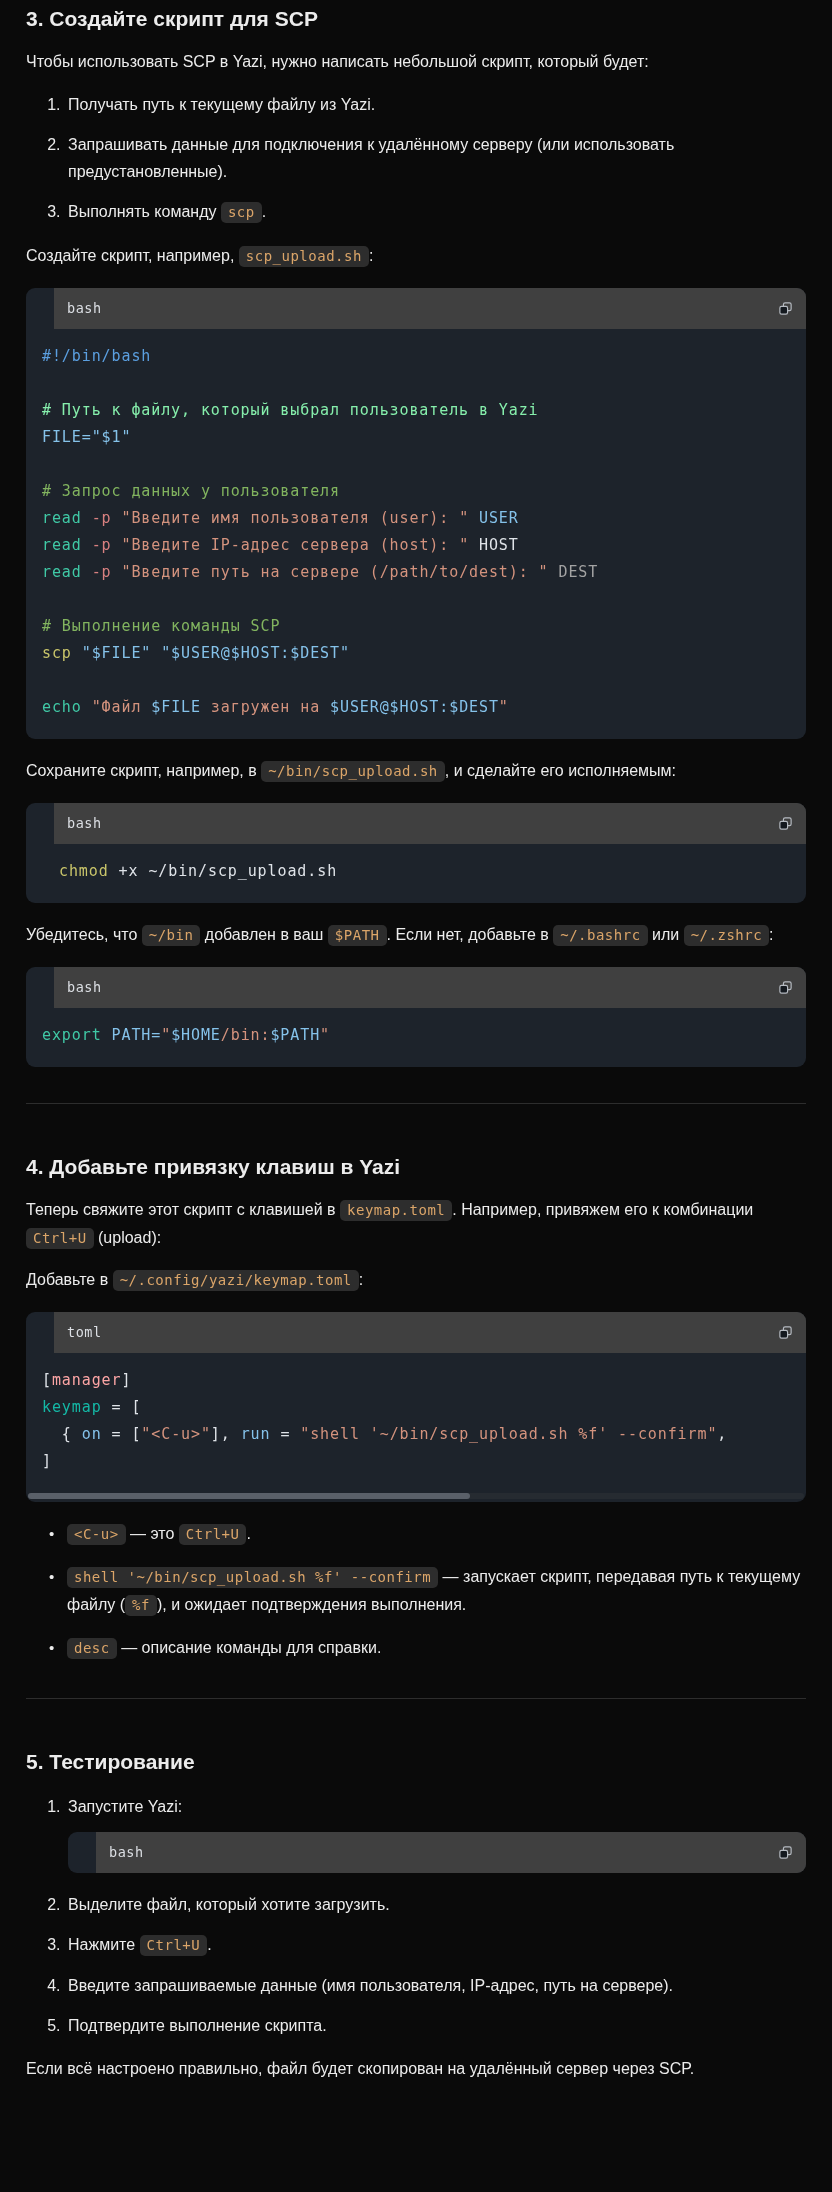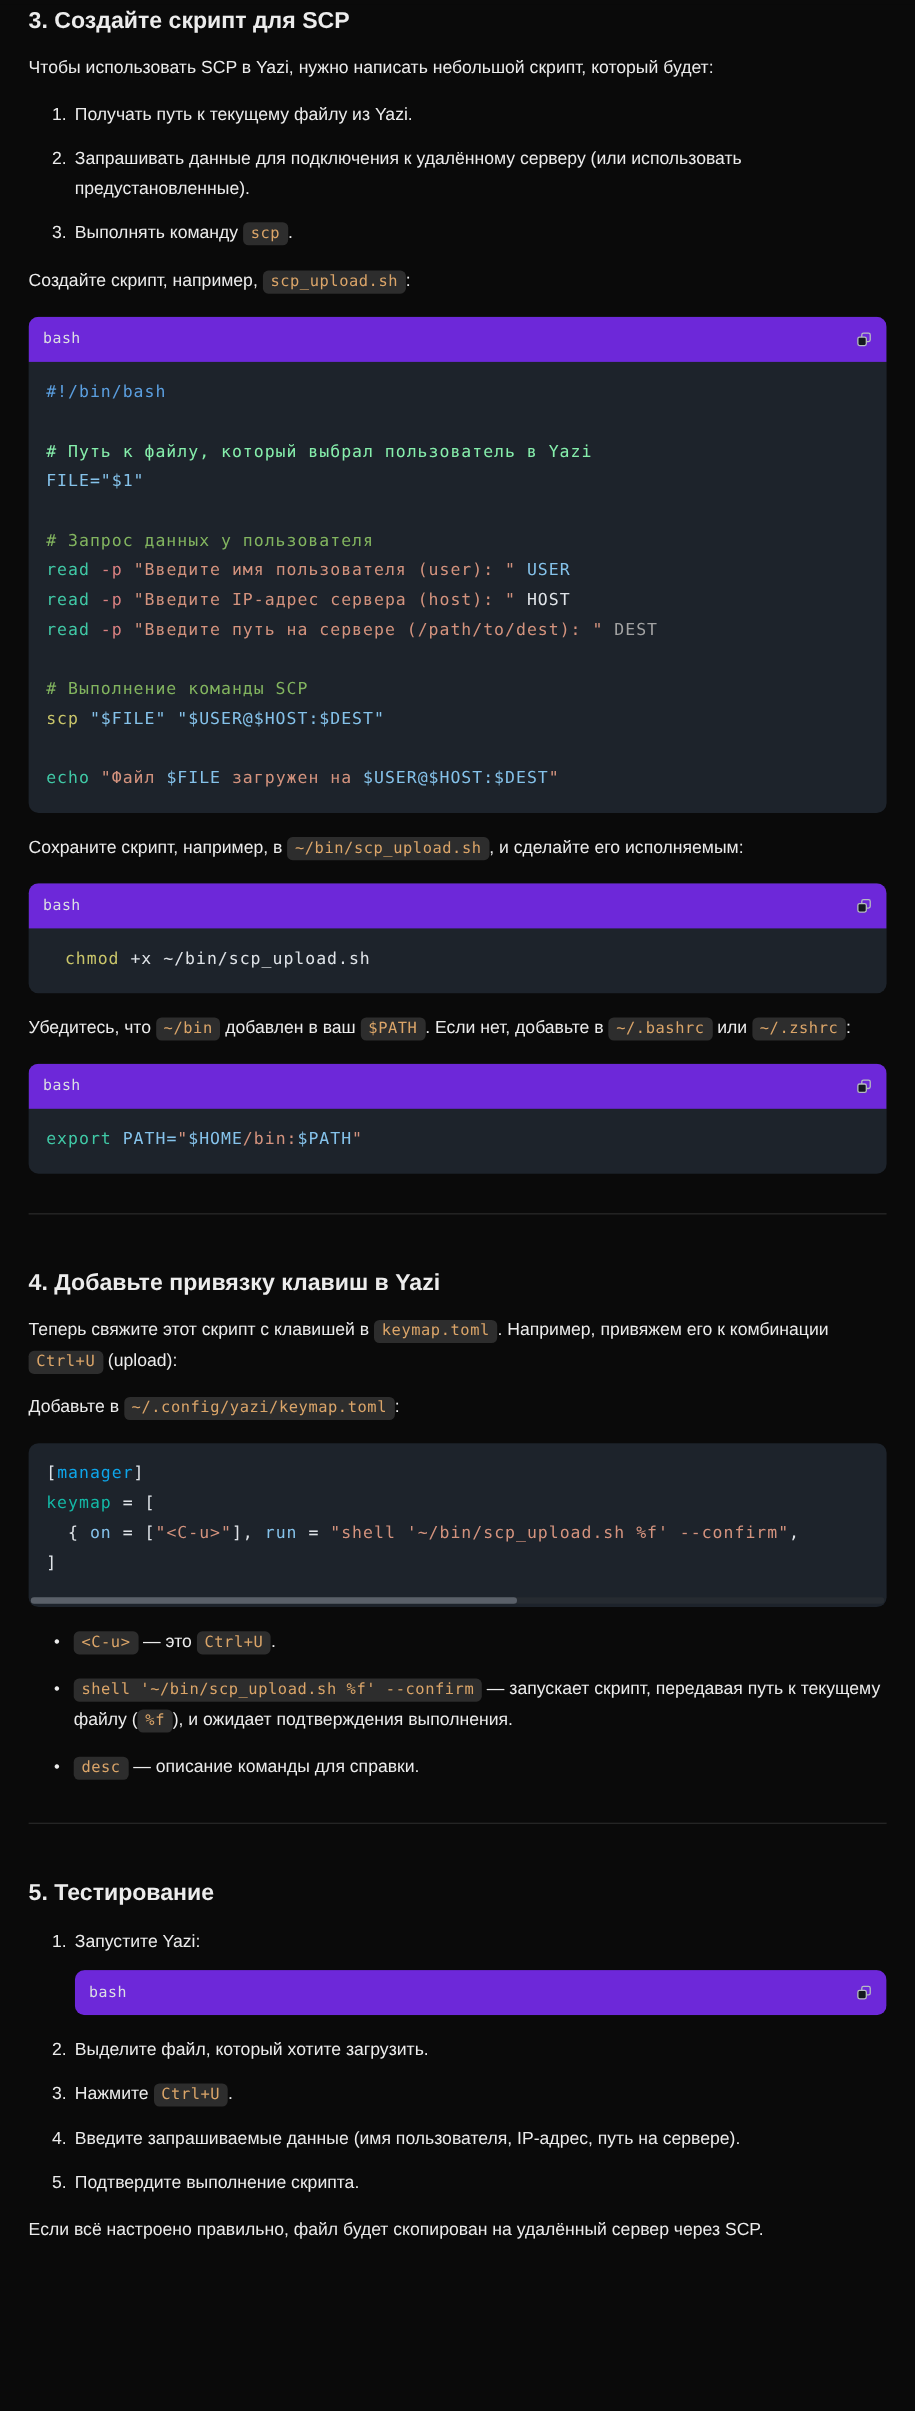--- a/index.html
+++ b/index.html
@@ -43,25 +43,26 @@
     padding:2px 7px 3px 7px;
     white-space:nowrap;
   }
   .code-block{
     background:#1d232b;
     border-radius:9px;
     overflow:hidden;
     margin:18px 0;
   }
   .code-header{
-    background:#6d28d9;
+    background:#404040;
     display:flex;
     align-items:center;
     justify-content:space-between;
     padding:7px 13px;
+    margin-left:28px;
   }
   .code-lang{
     font-family:"DejaVu Sans Mono","Liberation Mono",monospace;
     font-size:13.5px;
     color:#dcdfe4;
     letter-spacing:0.5px;
   }
   .copy-btn{
     background:none;border:none;padding:0;margin:0;
     color:#b6bbc2;cursor:pointer;display:flex;align-items:center;
@@ -158,21 +159,30 @@
             </svg>
           </button>
         </div>
         <pre><span style="color: rgb(64, 201, 166);">export</span><span style="color: rgb(223, 227, 232);"> </span><span style="color: rgb(133, 194, 234);">PATH=</span><span style="color: rgb(212, 147, 126);">"</span><span style="color: rgb(133, 194, 234);">$HOME</span><span style="color: rgb(212, 147, 126);">/bin:</span><span style="color: rgb(133, 194, 234);">$PATH</span><span style="color: rgb(212, 147, 126);">"</span></pre>
       </div>
       <hr>
       <h3>4. Добавьте привязку клавиш в Yazi</h3>
       <p><span>Теперь свяжите этот скрипт с клавишей в </span><code class="inline-code">keymap.toml</code><span>. Например, привяжем его к комбинации </span><code class="inline-code">Ctrl+U</code><span> (upload):</span></p>
       <p><span>Добавьте в </span><code class="inline-code">~/.config/yazi/keymap.toml</code><span>:</span></p>
       <div class="code-block">
-        <pre><span style="color: rgb(223, 227, 232);">[</span><span style="color: #0ea5e9;">manager</span><span style="color: rgb(223, 227, 232);">]</span>
+        <div class="code-header">
+          <span class="code-lang">toml</span>
+          <button class="copy-btn">
+            <svg width="15" height="15" viewBox="0 0 24 24" fill="none" stroke="currentColor" stroke-width="1.9" stroke-linejoin="round">
+              <rect x="8.7" y="3" width="12.3" height="12.3" rx="2.6"></rect>
+              <rect x="3" y="8.7" width="12.3" height="12.3" rx="2.6" fill="#14191f"></rect>
+            </svg>
+          </button>
+        </div>
+        <pre><span style="color: rgb(223, 227, 232);">[</span><span style="color: #fca5a5;">manager</span><span style="color: rgb(223, 227, 232);">]</span>
 <span style="color: #14b8a6;">keymap</span><span style="color: rgb(223, 227, 232);"> = [</span>
 <span style="color: rgb(223, 227, 232);">  { </span><span style="color: rgb(133, 194, 234);">on</span><span style="color: rgb(223, 227, 232);"> = [</span><span style="color: rgb(212, 147, 126);">"&lt;C-u&gt;"</span><span style="color: rgb(223, 227, 232);">], </span><span style="color: rgb(133, 194, 234);">run</span><span style="color: rgb(223, 227, 232);"> = </span><span style="color: rgb(212, 147, 126);">"shell '~/bin/scp_upload.sh %f' --confirm"</span><span style="color: rgb(223, 227, 232);">,</span>
 <span style="color: rgb(223, 227, 232);">]</span></pre>
         <div class="h-scrollbar">
           <div class="h-thumb" style="width: 57%;"></div>
         </div>
       </div>
       <ul>
         <li><span class="bullet">•</span><code class="inline-code">&lt;C-u&gt;</code><span> — это </span><code class="inline-code">Ctrl+U</code><span>.</span></li>
         <li><span class="bullet">•</span><code class="inline-code">shell '~/bin/scp_upload.sh %f' --confirm</code><span> — запускает скрипт, передавая путь к текущему файлу (</span><code class="inline-code">%f</code><span>), и ожидает подтверждения выполнения.</span></li>

